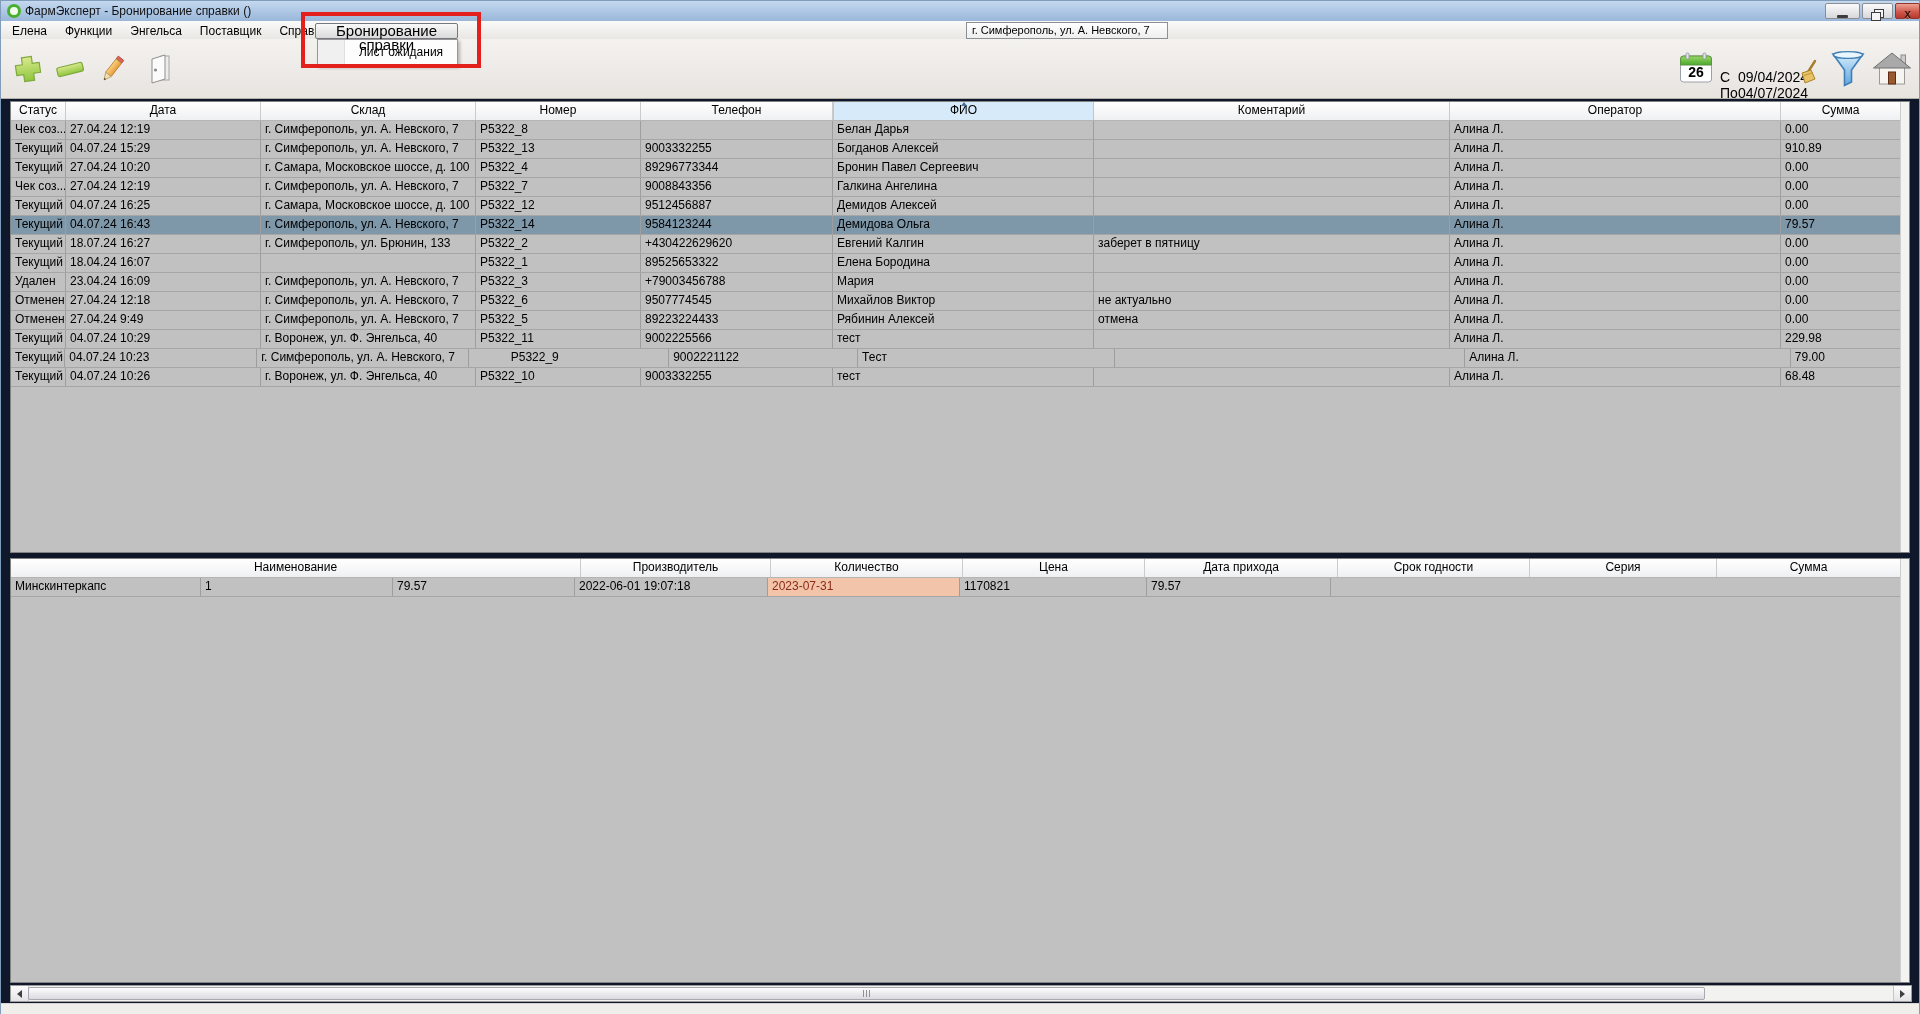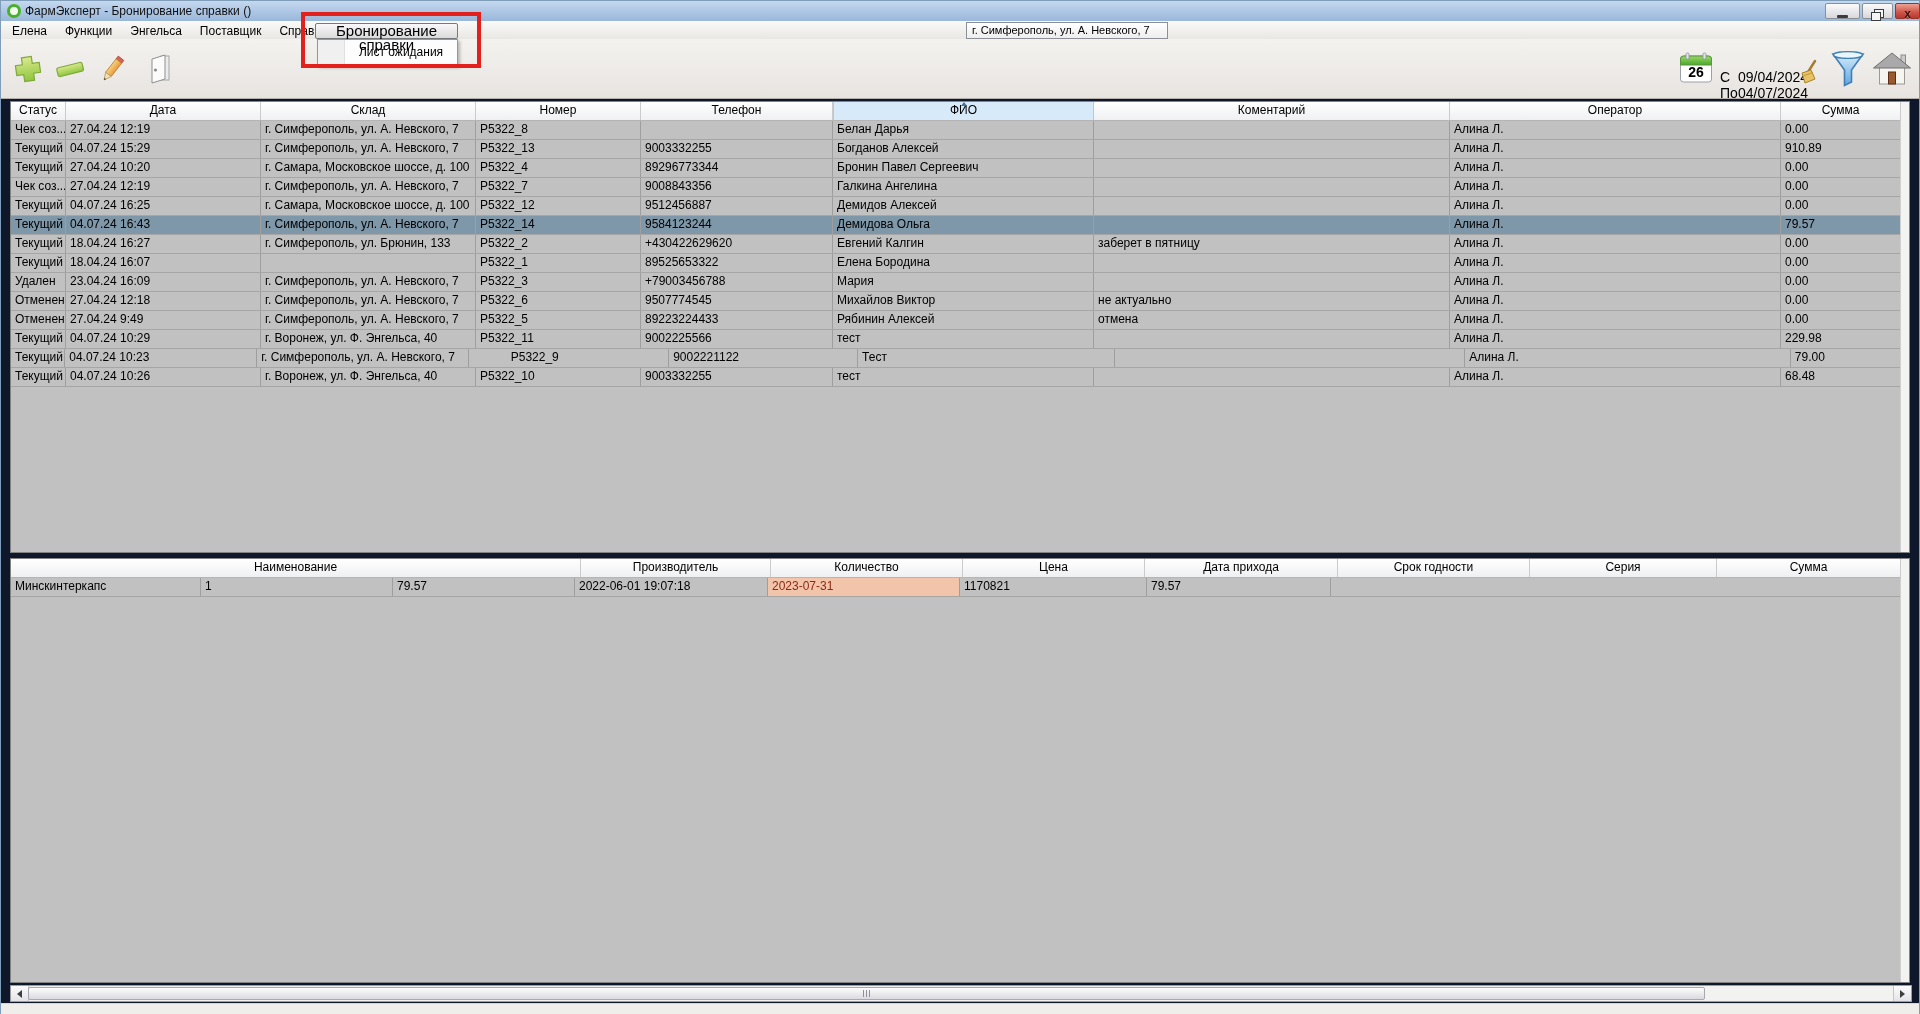--- a/index.html
+++ b/index.html
@@ -291,21 +291,21 @@
         <div class="cell" style="width: 215px;">г. Симферополь, ул. А. Невского, 7</div>
         <div class="cell" style="width: 165px;">P5322_14</div>
         <div class="cell" style="width: 192px;">9584123244</div>
         <div class="cell" style="width: 261px;">Демидова Ольга</div>
         <div class="cell" style="width: 356px;"></div>
         <div class="cell" style="width: 331px;">Алина Л.</div>
         <div class="cell" style="width: 120px;">79.57</div>
       </div>
       <div class="grid-row">
         <div class="cell" style="width: 55px;">Текущий</div>
-        <div class="cell" style="width: 195px;">18.04.24 16:27</div>
+        <div class="cell" style="width: 195px;">18.07.24 16:27</div>
         <div class="cell" style="width: 215px;">г. Симферополь, ул. Брюнин, 133</div>
         <div class="cell" style="width: 165px;">P5322_2</div>
         <div class="cell" style="width: 192px;">+430422629620</div>
         <div class="cell" style="width: 261px;">Евгений Калгин</div>
         <div class="cell" style="width: 356px;">заберет в пятницу</div>
         <div class="cell" style="width: 331px;">Алина Л.</div>
         <div class="cell" style="width: 120px;">0.00</div>
       </div>
       <div class="grid-row">
         <div class="cell" style="width: 55px;">Текущий</div>

